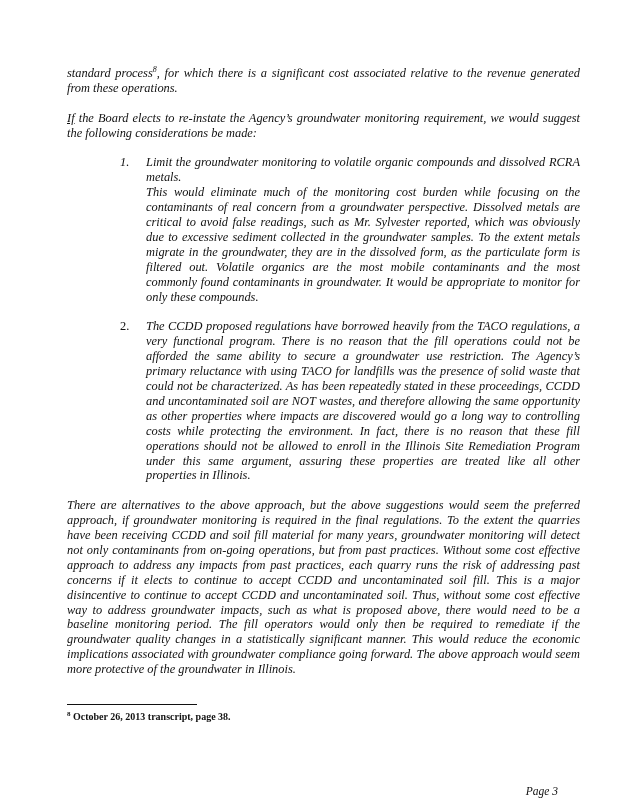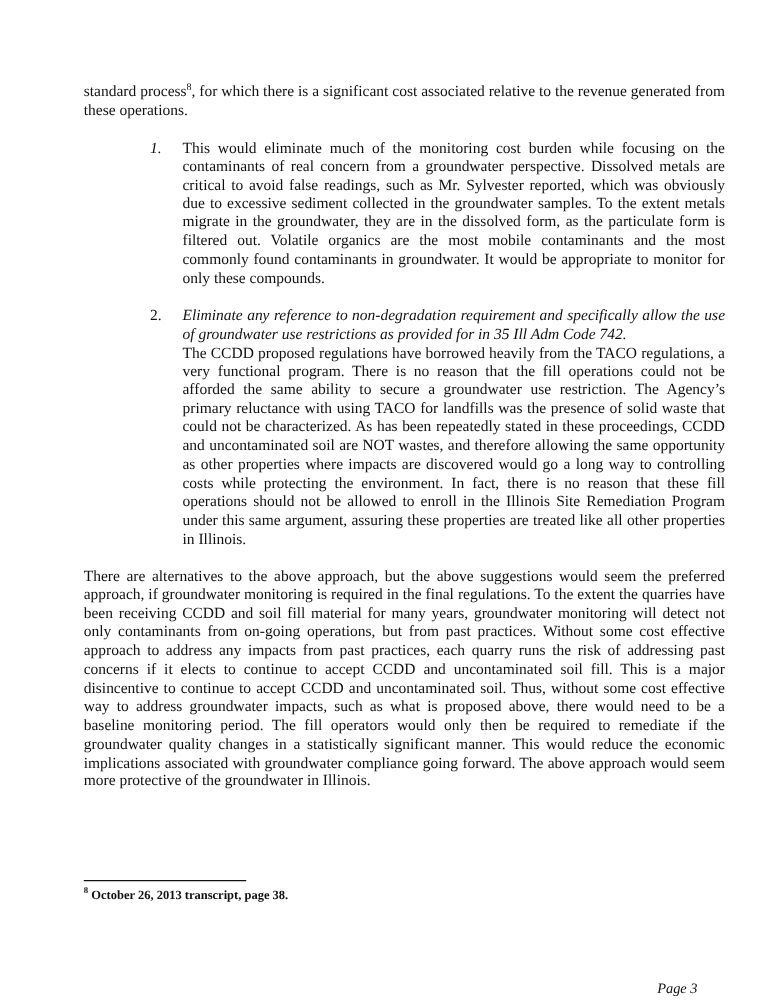--- a/index.html
+++ b/index.html
@@ -2,49 +2,50 @@
 <html><head>
 <meta charset="utf-8">
 <style>
   html, body { margin: 0; padding: 0; background: #ffffff; }
   body {
     width: 620px; height: 800px; position: relative; overflow: hidden;
     font-family: "Liberation Serif", serif; color: #111;
     font-size: 12.4px; line-height: 14.9px;
   }
   .page { position: absolute; left: 67px; top: 66px; width: 513px; }
-  p { margin: 0; text-align: justify; text-align-last: left; }
+  p { margin: 0; text-align: justify; text-align-last: left; font-style: italic; }
   .para { margin-bottom: 14.9px; }
   .list { margin: 0 0 0 0; padding: 0; }
   .item { position: relative; margin-left: 79px; margin-bottom: 14.9px; }
   .item .num { position: absolute; left: -26px; top: 0; }
   .item .heading { font-style: italic; text-align: justify; text-align-last: left; }
   .item .body { text-align: justify; text-align-last: left; }
   .u { text-decoration: underline; }
   sup { font-size: 8px; line-height: 0; vertical-align: super; }
   .footnote-rule { position: absolute; left: 67px; top: 704px; width: 130px; height: 0; border-top: 1px solid #111; }
   .footnote { position: absolute; left: 67px; top: 711px; font-size: 10px; line-height: 12px; font-weight: bold; }
   .footnote sup { font-size: 7px; }
   .page-num { position: absolute; right: 62px; top: 736px; font-style: italic; font-size: 11.5px; margin-top: 48px; }
 </style>
 </head>
 <body>
 
 <div class="page">
   <p class="para"><span>standard process</span><sup>8</sup><span>, for which there is a significant cost associated relative to the revenue generated from these operations.</span></p>
 
+  <p class="para"><span class="u">If</span><span> the Board elects to re-instate the Agency’s groundwater monitoring requirement, we would suggest the following considerations be made:</span></p>
 
   <div class="list">
     <div class="item">
       <span class="num" style="font-style: italic;">1.</span>
+      <p class="heading">Limit the groundwater monitoring to volatile organic compounds and dissolved RCRA metals.</p>
       <p class="body">This would eliminate much of the monitoring cost burden while focusing on the contaminants of real concern from a groundwater perspective. Dissolved metals are critical to avoid false readings, such as Mr. Sylvester reported, which was obviously due to excessive sediment collected in the groundwater samples. To the extent metals migrate in the groundwater, they are in the dissolved form, as the particulate form is filtered out.  Volatile organics are the most mobile contaminants and the most commonly found contaminants in groundwater.  It would be appropriate to monitor for only these compounds.</p>
     </div>
     <div class="item">
       <span class="num">2.</span>
-      <p class="heading">Eliminate any reference to non-degradation requirement and specifically allow the use of groundwater use restrictions as provided for in 35 Ill Adm Code 742.</p>
       <p class="body">The CCDD proposed regulations have borrowed heavily from the TACO regulations, a very functional program.  There is no reason that the fill operations could not be afforded the same ability to secure a groundwater use restriction. The Agency’s primary reluctance with using TACO for landfills was the presence of solid waste that could not be characterized.  As has been repeatedly stated in these proceedings, CCDD and uncontaminated soil are NOT wastes, and therefore allowing the same opportunity as other properties where impacts are discovered would go a long way to controlling costs while protecting the environment.  In fact, there is no reason that these fill operations should not be allowed to enroll in the Illinois Site Remediation Program under this same argument, assuring these properties are treated like all other properties in Illinois.</p>
     </div>
   </div>
 
   <p class="para">There are alternatives to the above approach, but the above suggestions would seem the preferred approach, if groundwater monitoring is required in the final regulations. To the extent the quarries have been receiving CCDD and soil fill material for many years, groundwater monitoring will detect not only contaminants from on-going operations, but from past practices. Without some cost effective approach to address any impacts from past practices, each quarry runs the risk of addressing past concerns if it elects to continue to accept CCDD and uncontaminated soil fill. This is a major disincentive to continue to accept CCDD and uncontaminated soil.  Thus, without some cost effective way to address groundwater impacts, such as what is proposed above, there would need to be a baseline monitoring period. The fill operators would only then be required to remediate if the groundwater quality changes in a statistically significant manner. This would reduce the economic implications associated with groundwater compliance going forward. The above approach would seem more protective of the groundwater in Illinois.</p>
 </div>
 
 <div class="footnote-rule"></div>
 <div class="footnote"><sup>8</sup><span> October 26, 2013 transcript, page 38.</span></div>
 

